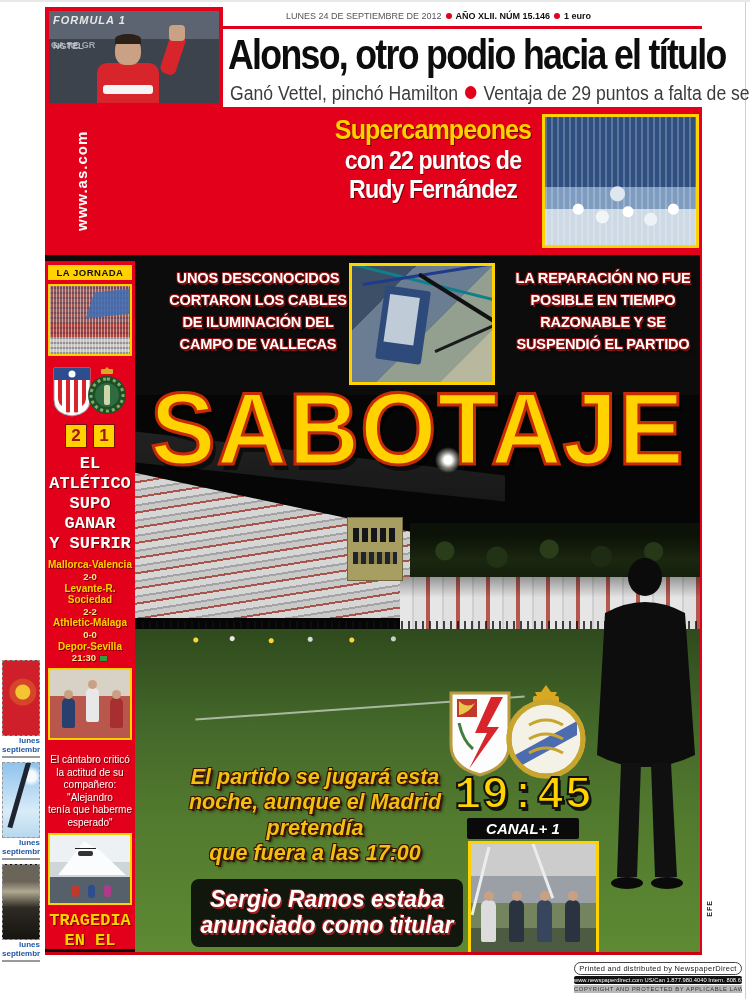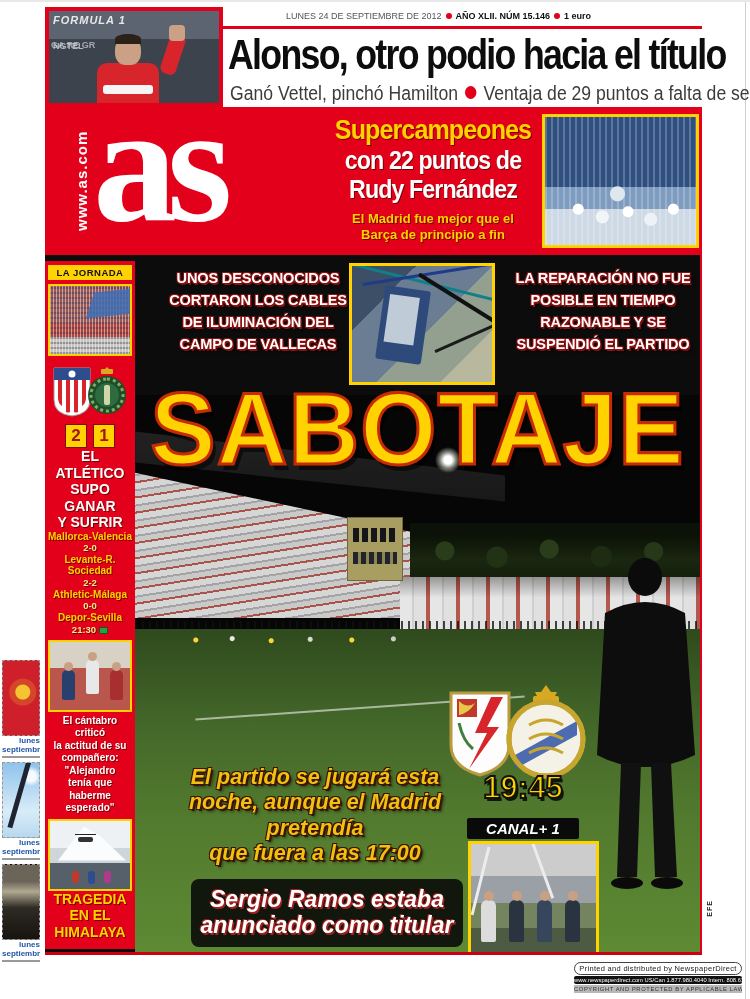--- a/index.html
+++ b/index.html
@@ -79,27 +79,27 @@
   .crowd {
     background:
       repeating-linear-gradient(90deg, rgba(255,255,255,.45) 0 1px, rgba(0,0,0,0) 1px 3px),
       repeating-linear-gradient(0deg, rgba(20,30,90,.30) 0 2px, rgba(0,0,0,0) 2px 5px),
       linear-gradient(180deg,#9c5a55 0 55%, #b0453c 55% 75%, #c8c4bc 75% 100%);
   }
   .crowd .flag { position:absolute; right:-6px; top:4px; width:46px; height:26px; background:#3f6fb5; transform:skew(-18deg, -6deg); opacity:.85; }
   .crest-row { display:flex; justify-content:center; align-items:center; gap:0; margin-top:8px; height:56px; }
   .score-row { display:flex; justify-content:center; gap:6px; margin-top:4px; }
   .score-box { width:22px; height:24px; background:#ffd200; border:1px solid #7a0e0e; color:#a31414; font-weight:bold; font-size:17px; line-height:22px; }
-  .side-title { color:#fff; font-weight:bold; font-size:14px; line-height:1.18; white-space:pre-line; text-shadow:1px 1px 0 #7a0000; }
+  .side-title { color:#fff; font-weight:bold; font-size:17px; line-height:1.18; margin-top:6px; white-space:pre-line; text-shadow:1px 1px 0 #7a0000;font-family:Liberation Mono, monospace; }
   .side-title.yellow { color:#ffd200; }
-  .fixtures { }
+  .fixtures { margin-top:5px; }
   .fx-match { color:#ffd200; font-weight:bold; font-size:10px; line-height:1.15; text-shadow:1px 1px 0 #7a0000; }
   .fx-result { color:#ffe98a; font-weight:bold; font-size:9.5px; line-height:1.25; text-shadow:1px 1px 0 #7a0000; }
   .tv-icon { display:inline-block; width:9px; height:7px; background:#2f9e3f; border:1px solid #0d5a1a; vertical-align:middle; margin-left:3px; border-radius:1px; }
-  .side-text { color:#fff; font-weight:bold; font-size:10px; line-height:1.25; margin-top:3px; white-space:pre-line; text-shadow:1px 1px 0 #7a0000; }
+  .side-text { color:#fff; font-weight:normal; font-size:10px; line-height:1.25; margin-top:14px; white-space:pre-line; text-shadow:1px 1px 0 #7a0000; }
   .podium {
     background: linear-gradient(180deg,#d8d2c6 0 38%, #b9574d 38% 100%);
   }
   .podium .rider { position:absolute; bottom:10px; width:13px; height:30px; border-radius:5px 5px 2px 2px; }
   .podium .rider::before { content:""; position:absolute; top:-8px; left:2px; width:9px; height:9px; border-radius:50%; background:#c9a083; }
   .podium .r1 { left:12px; background:#27406e; }
   .podium .r2 { left:36px; background:#e8e8e8; bottom:16px; height:34px; }
   .podium .r3 { left:60px; background:#a82f2f; }
   .himal { background: linear-gradient(180deg,#eef1f4 0 40%, #cfd6da 40% 62%, #56606a 62% 100%); }
   .himal .peak { position:absolute; left:8px; top:6px; width:68px; height:34px; background:#fafcfd; clip-path:polygon(0 100%,38% 0,62% 28%,100% 100%); }
@@ -183,22 +183,22 @@
       radial-gradient(circle at 52% 45%, #d8d8d8 0 2px, rgba(0,0,0,0) 3px),
       radial-gradient(circle at 68% 50%, #ffd43a 0 2px, rgba(0,0,0,0) 3px),
       radial-gradient(circle at 84% 42%, #cccccc 0 2px, rgba(0,0,0,0) 3px);
   }
   .man-svg { position:absolute; left:452px; top:160px; width:118px; height:345px; }
 
   
   .crest-pair { position:absolute; left:312px; top:428px; width:140px; height:96px; z-index:6; }
   .match-time {
     position:absolute; left:318px; top:515px; width:140px; text-align:center; z-index:6;
-    font-size:31px; font-weight:bold; color:#ffd200; letter-spacing:0;
-    -webkit-text-stroke:2px #111; text-shadow:2px 3px 0 rgba(0,0,0,.8);
+    font-size:46px; font-weight:bold; color:#ffd200; letter-spacing:0;
+    -webkit-text-stroke:2px #111; text-shadow:2px 3px 0 rgba(0,0,0,.8);font-family:Liberation Mono, monospace;
   }
   .channel {
     position:absolute; left:332px; top:563px; width:112px; height:21px; z-index:6; background:#0a0a0a;
     color:#fff; font-weight:bold; font-size:15px; font-style:italic; text-align:center; line-height:21px; border-radius:2px;
   }
   .overlay-note {
     position:absolute; left:36px; top:510px; width:288px; z-index:6; text-align:center;
     color:#f2c010; font-weight:bold; font-style:italic; font-size:21.5px; line-height:1.18; white-space:pre-line;
     text-shadow:2px 2px 0 #3a1404, -1px -1px 0 #3a1404, 1px -1px 0 #3a1404, -1px 1px 0 #3a1404, 3px 3px 3px rgba(0,0,0,.5);
   }
@@ -263,27 +263,24 @@
       <div class="hand"></div>
       <div class="torso"></div>
       <div class="band"></div>
       <div class="head"></div>
       <div class="hair"></div>
     </div>
   </div>
 
   <div class="masthead">
     <div class="as-web">www.as.com</div>
-    <div class="as-logo">as</div>
     <div class="promo">
       <div class="t1">Supercampeones</div>
       <div class="t2">con 22 puntos de</div>
       <div class="t3">Rudy Fernández</div>
-      <div class="t4 pre">El Madrid fue mejor que el
-Barça de principio a fin</div>
     </div>
     <div class="basket-photo"></div>
   </div>
 
   <div class="main-row">
 
     <div class="sidebar">
       <div class="jor-band">LA JORNADA</div>
       <div class="side-photo crowd">
           <div class="flag"></div>

